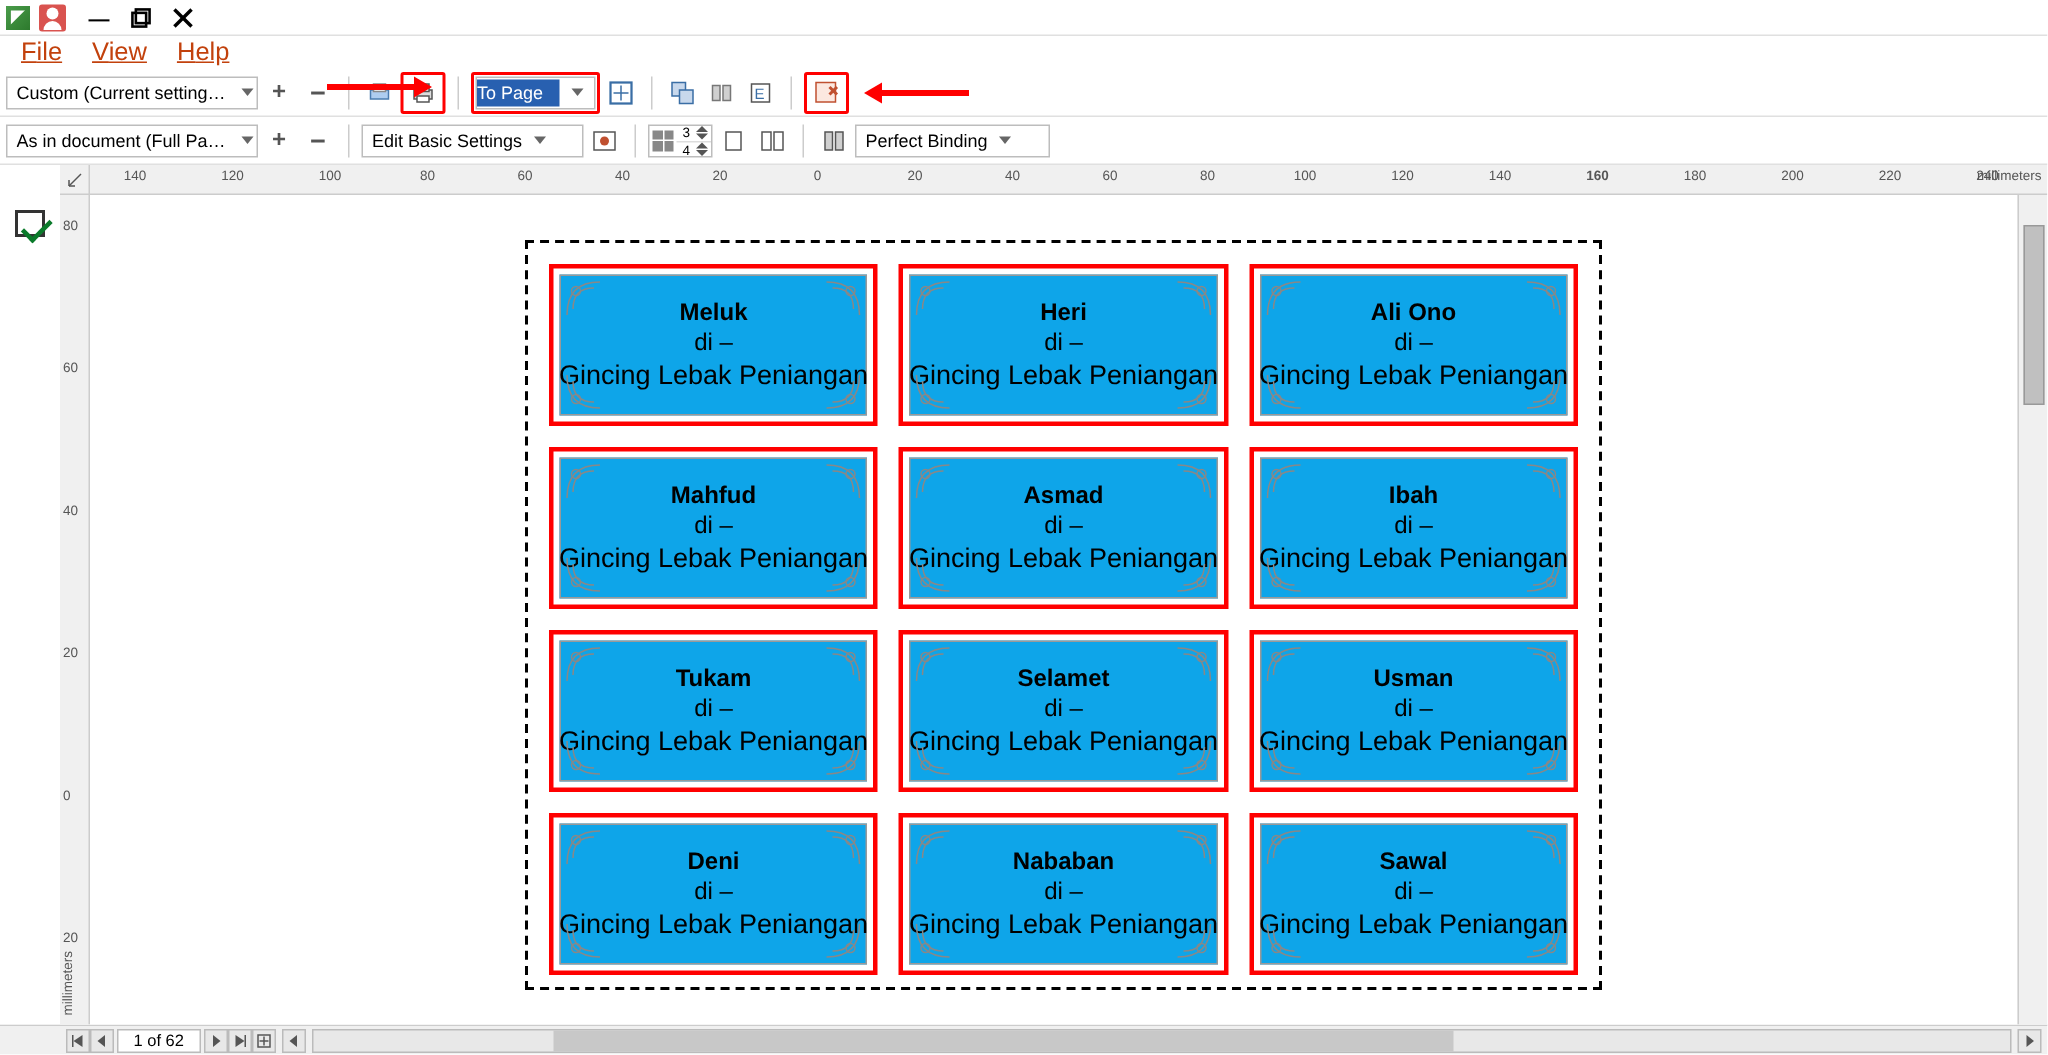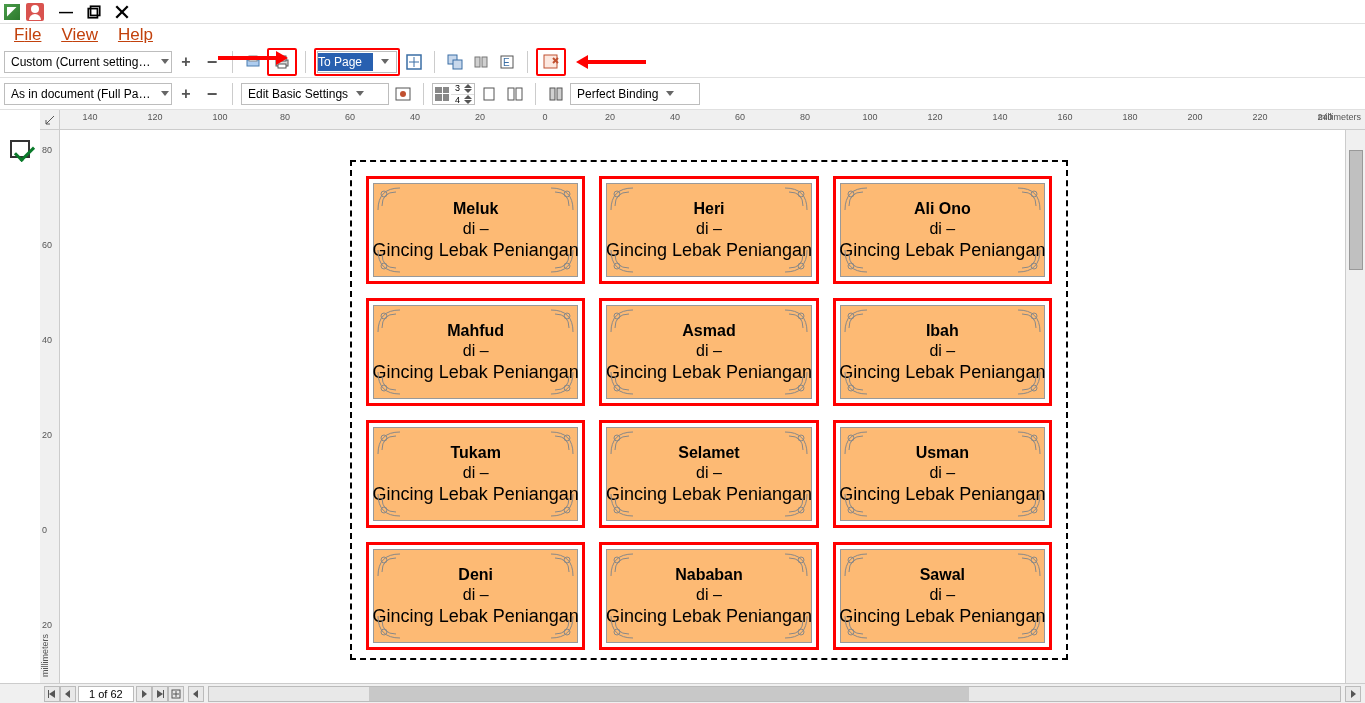--- a/index.html
+++ b/index.html
@@ -40,21 +40,21 @@
 .checkbox-icon { width:20px; height:18px; border:2px solid #333; position:relative; background:#fff;}
 .checkbox-icon::after { content:""; position:absolute; left:3px; top:4px; width:16px; height:8px; border-left:3px solid #0a7a2a; border-bottom:3px solid #0a7a2a; transform:rotate(-45deg);}
 .ruler-h { height:20px; background:#f0f0f0; border-bottom:1px solid #ccc; position:relative; margin-left:0px; font-size:9px; color:#555; display:flex; overflow:hidden;}
 .ruler-v { width:20px; background:#f0f0f0; border-right:1px solid #ccc; position:relative; font-size:9px; color:#555;}
 .canvas-area { flex:1; background:#fff; overflow:hidden; position:relative; display:flex; flex-direction:column;}
 .canvas-inner { flex:1; display:flex; position:relative;}
 .page-surface { flex:1; background:#fff; position:relative; overflow:auto;}
 .page { position:absolute; left:290px; top:30px; width:718px; height:500px; background:#fff; border:2px dashed #000; padding:14px;}
 .card-grid { display:grid; grid-template-columns:repeat(3,1fr); grid-auto-rows:108px; gap:14px 14px; }
 .card { border:3px solid #ff0000; background:#fff; position:relative; display:flex; align-items:center; justify-content:center;}
-.card-inner { position:absolute; top:4px; left:4px; right:4px; bottom:4px; border:1px solid #999; display:flex; flex-direction:column; align-items:center; justify-content:center; padding:16px; background:#fdba74;}
+.card-inner { position:absolute; top:4px; left:4px; right:4px; bottom:4px; border:1px solid #999; display:flex; flex-direction:column; align-items:center; justify-content:center; padding:16px; background:#0ea5e9;}
 .card-corner { position:absolute; width:26px; height:26px; }
 .card-corner svg { width:100%; height:100%; stroke:#888; fill:none; stroke-width:1;}
 .card-corner.tl { top:2px; left:2px; }
 .card-corner.tr { top:2px; right:2px; transform:scaleX(-1);}
 .card-corner.bl { bottom:2px; left:2px; transform:scaleY(-1);}
 .card-corner.br { bottom:2px; right:2px; transform:scale(-1,-1);}
 .card-name { font-weight:bold; font-size:16px; font-family:"Trebuchet MS",sans-serif;}
 .card-di { font-size:16px; margin-top:2px;}
 .card-addr { font-size:18px; margin-top:2px; white-space:nowrap;}
 .right-gutter { width:20px; background:#f0f0f0; border-left:1px solid #ccc; position:relative;}
@@ -272,21 +272,21 @@
           <div class="ruler-tick" style="left: 355px; top: 2px;">40</div>
           <div class="ruler-tick" style="left: 420px; top: 2px;">20</div>
           <div class="ruler-tick" style="left: 485px; top: 2px;">0</div>
           <div class="ruler-tick" style="left: 550px; top: 2px;">20</div>
           <div class="ruler-tick" style="left: 615px; top: 2px;">40</div>
           <div class="ruler-tick" style="left: 680px; top: 2px;">60</div>
           <div class="ruler-tick" style="left: 745px; top: 2px;">80</div>
           <div class="ruler-tick" style="left: 810px; top: 2px;">100</div>
           <div class="ruler-tick" style="left: 875px; top: 2px;">120</div>
           <div class="ruler-tick" style="left: 940px; top: 2px;">140</div>
-          <div class="ruler-tick" style="left: 1005px; top: 2px;">160</div>
+          <div class="ruler-tick" style="left: 1005px; top: 2px; font-weight: bold;">160</div>
           <div class="ruler-tick" style="left: 1070px; top: 2px;">180</div>
           <div class="ruler-tick" style="left: 1135px; top: 2px;">200</div>
           <div class="ruler-tick" style="left: 1200px; top: 2px;">220</div>
           <div class="ruler-tick" style="left: 1265px; top: 2px;">240</div>
         </div>
     </div>
     <div class="canvas-inner">
       <div class="ruler-v" id="ruler-v">
         <div class="v-units-label">millimeters</div>
       <div class="ruler-tick" style="top: 20px;">80</div>

